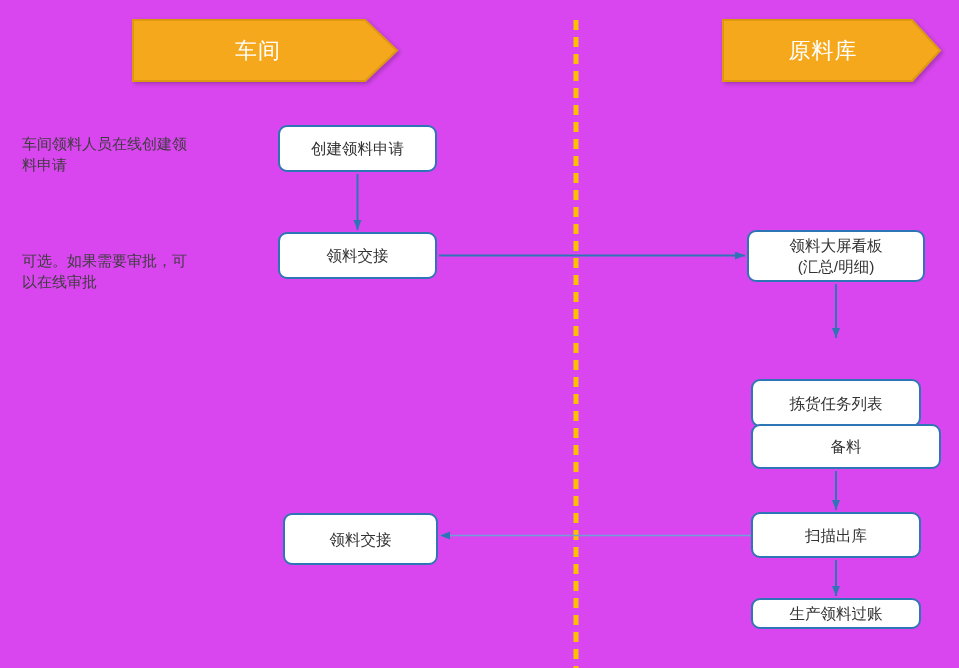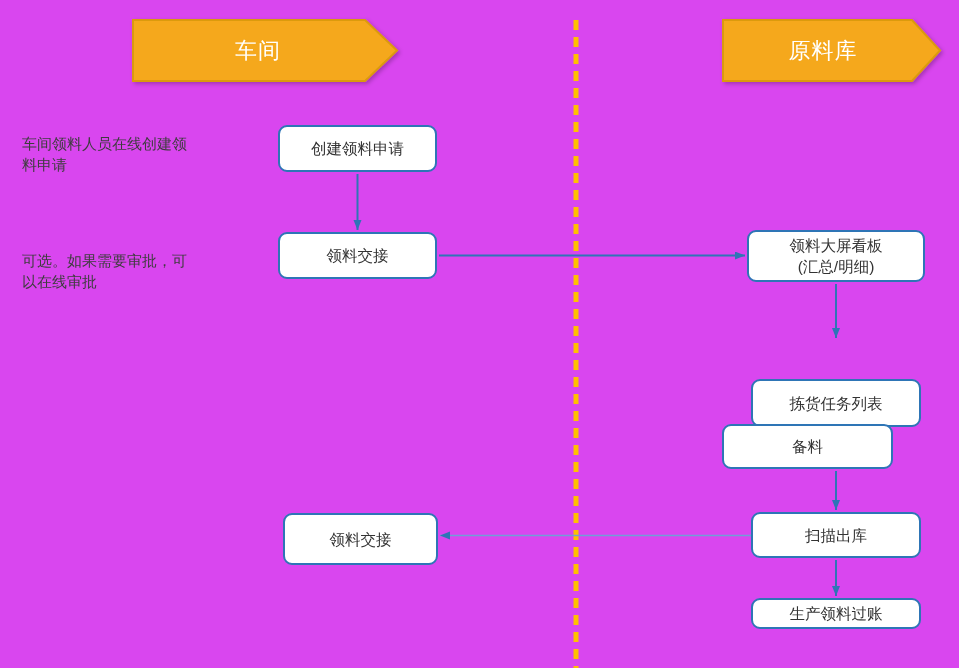--- a/index.html
+++ b/index.html
@@ -95,17 +95,17 @@
 
   <div class="flow-box" style="left:278px; top:125px; width:159px; height:47px;">创建领料申请</div>
   <div class="flow-box" style="left:278px; top:232px; width:159px; height:47px;">领料交接</div>
   <div class="flow-box" style="left:283px; top:513px; width:155px; height:52px;">领料交接</div>
 
   <div class="flow-box" style="left:747px; top:230px; width:178px; height:52px;">
     <span>领料大屏看板</span>
     <span>(汇总/明细)</span>
   </div>
   <div class="flow-box" style="left:751px; top:340px; width:170px; height:48px;margin-top:39px;">拣货任务列表</div>
-  <div class="flow-box" style="left:722px; top:424px; width:171px; height:45px;">备料</div>
+  <div class="flow-box" style="left:751px; top:424px; width:190px; height:45px;">备料</div>
   <div class="flow-box" style="left:751px; top:512px; width:170px; height:46px;">扫描出库</div>
   <div class="flow-box" style="left:751px; top:598px; width:170px; height:31px;">生产领料过账</div>
 
 </div>
 
 </body></html>

